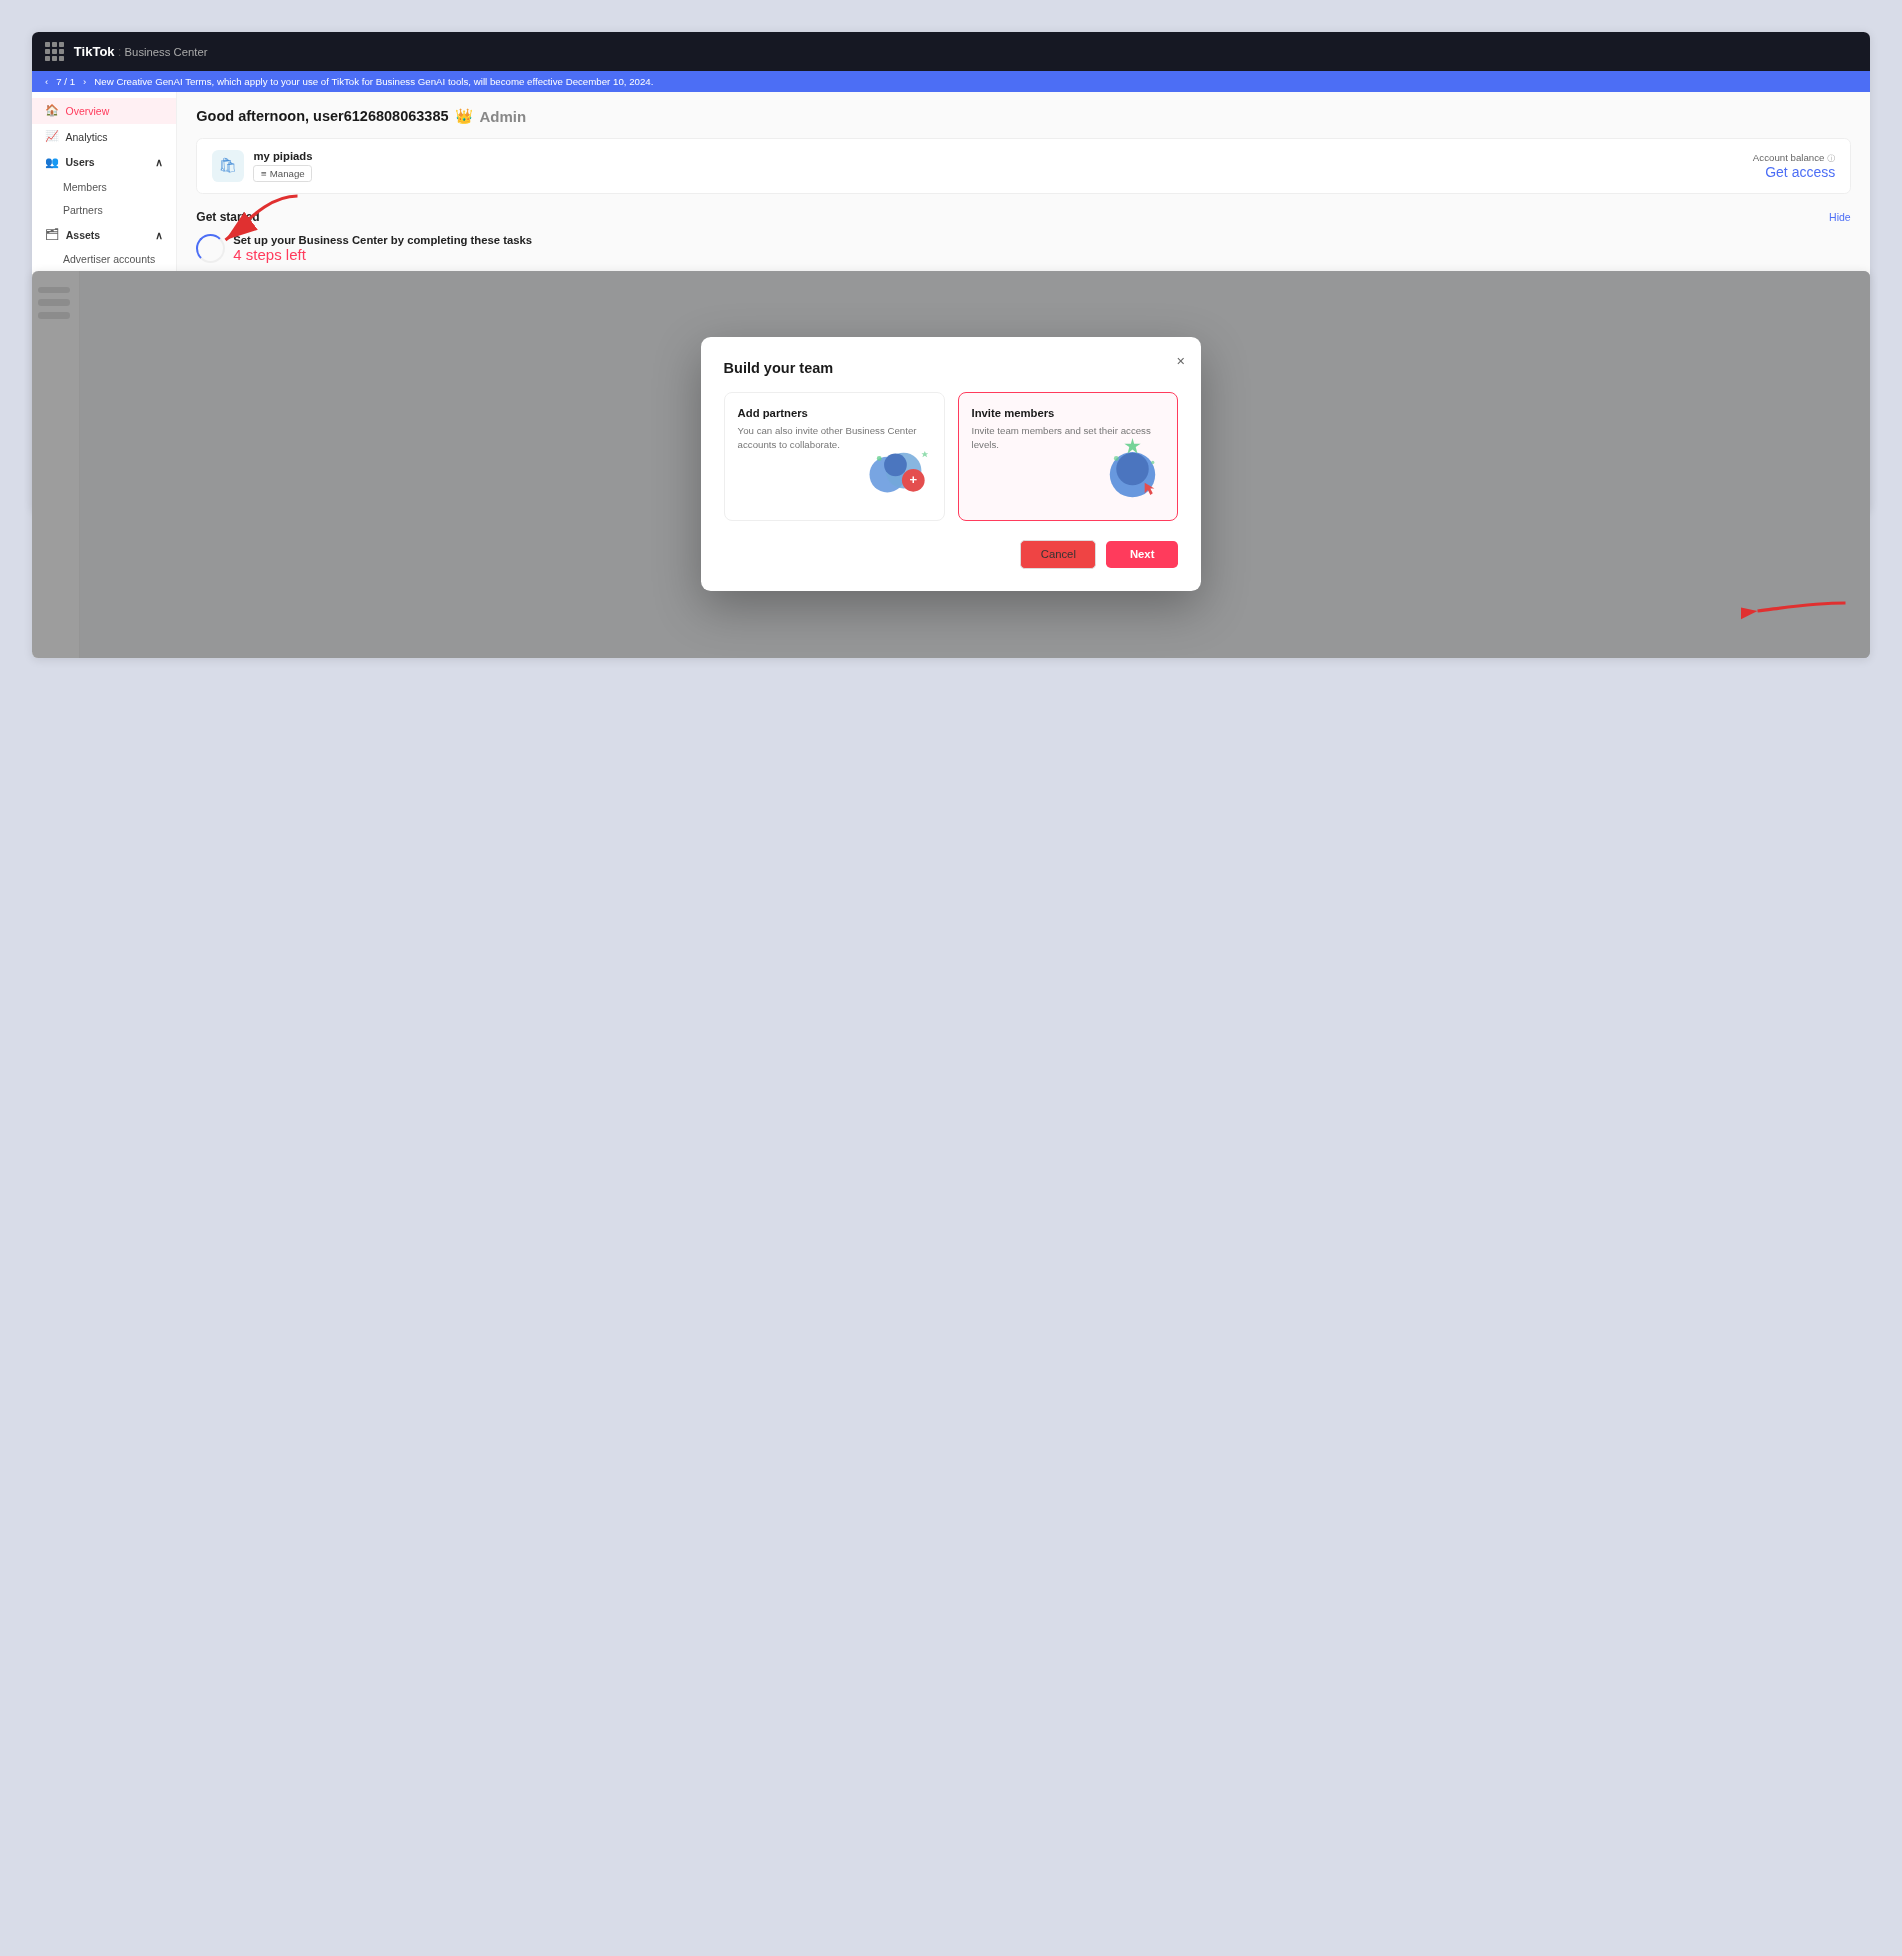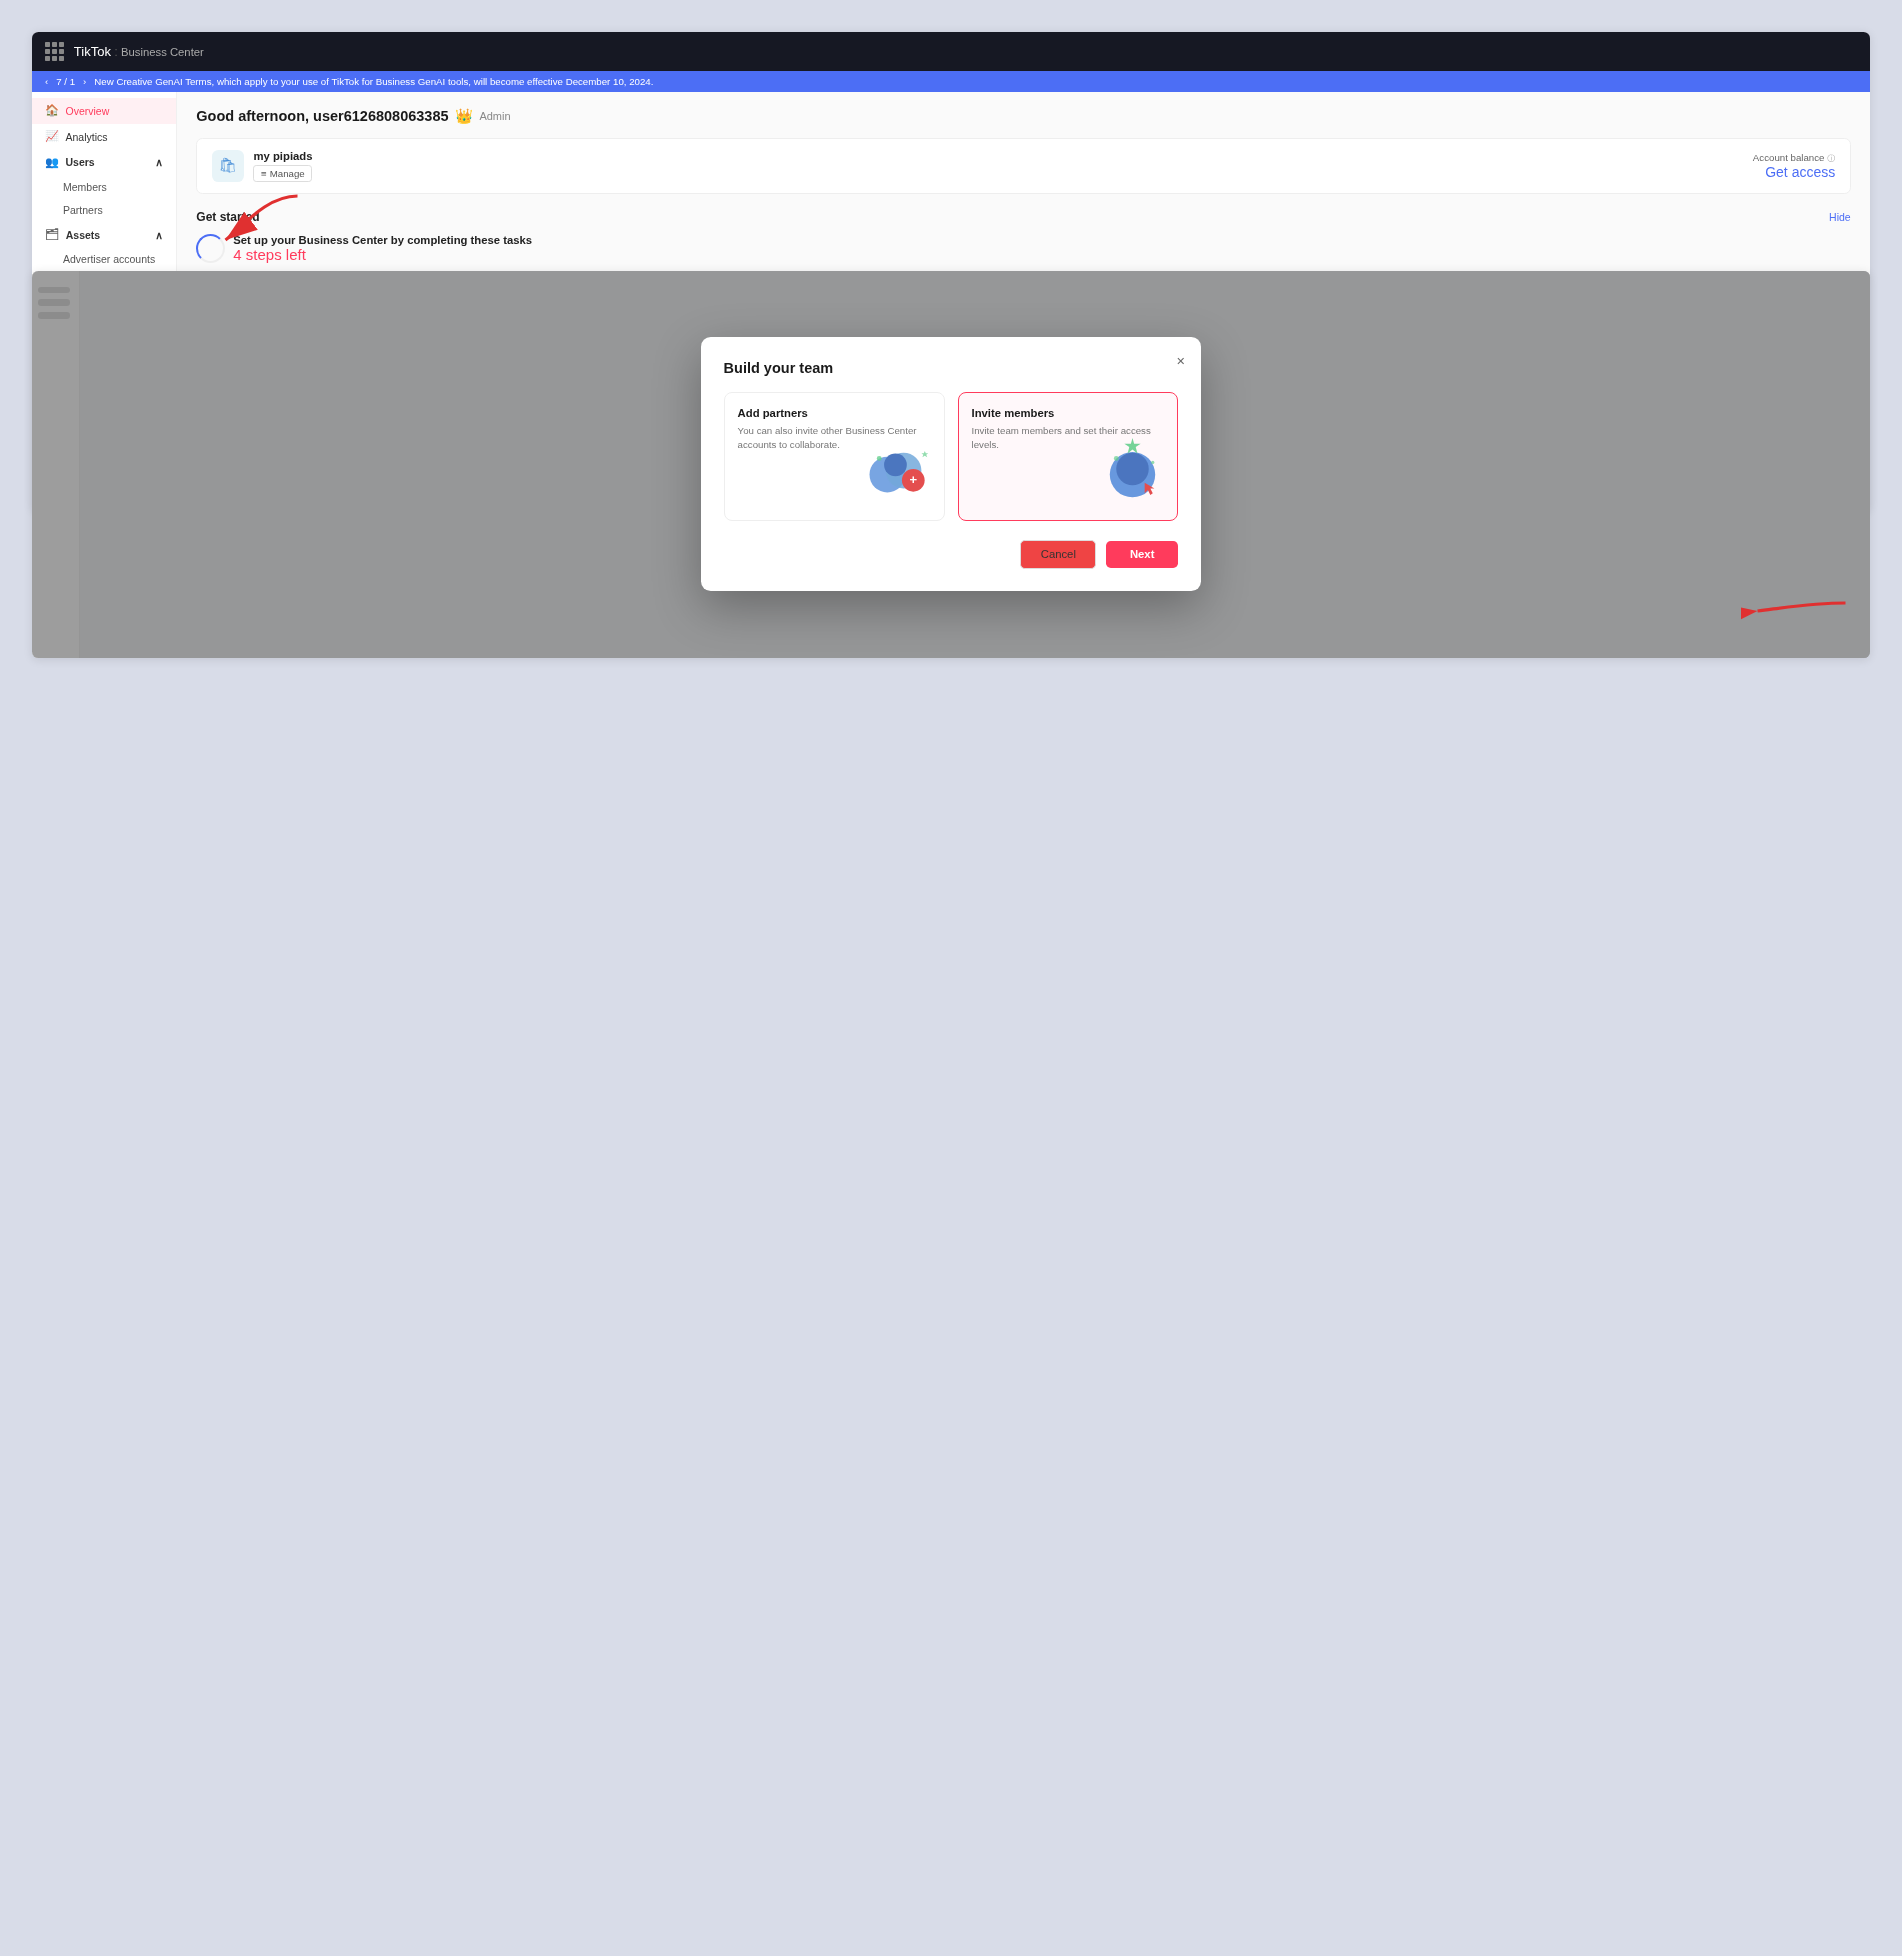--- a/index.html
+++ b/index.html
@@ -35,21 +35,21 @@
     }
     .app-grid-icon span {
       width: 4.8px; height: 4.8px;
       background: #888;
       border-radius: 0.8px;
       display: block;
     }
     .app-title {
       color: white;
       font-size: 13px;
-      font-weight: 400;
+      font-weight: 700;
     }
     .app-title-sep { color: #555; margin: 0 3.2px; }
     .app-subtitle { color: #aaa; font-size: 11.3px; font-weight: 400; }
 
     
     .notif-bar {
       background: #4c6ef5;
       display: flex;
       align-items: center;
       padding: 4.8px 13px;
@@ -460,21 +460,21 @@
       <div class="sidebar-sub-item">
         <span>Settings</span>
       </div>
     </nav>
 
     <div class="content-area">
 
       <div class="page-greeting">
         <span>Good afternoon, user6126808063385</span>
         <span>👑</span>
-        <span style="font-size:11px;color:#888;font-weight:400;">Admin</span>
+        <span style="font-size:15px;color:#888;font-weight:700;">Admin</span>
       </div>
 
       <div class="account-card">
         <div class="account-avatar">🛍</div>
         <div>
           <div class="account-name">my pipiads</div>
           <button class="account-manage-btn">
             <span>≡</span>
             <span>Manage</span>
           </button>

